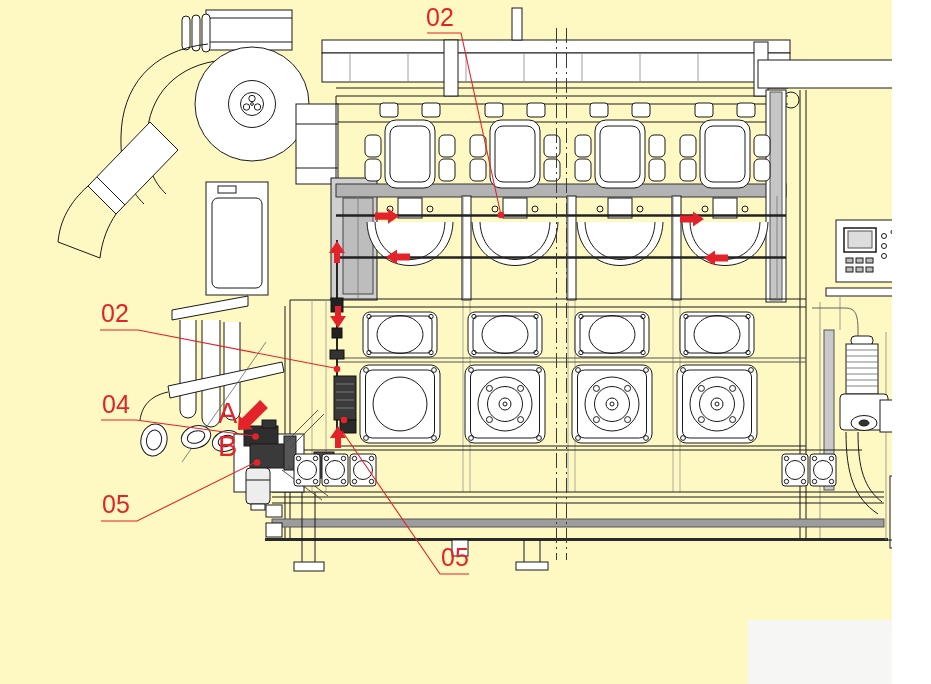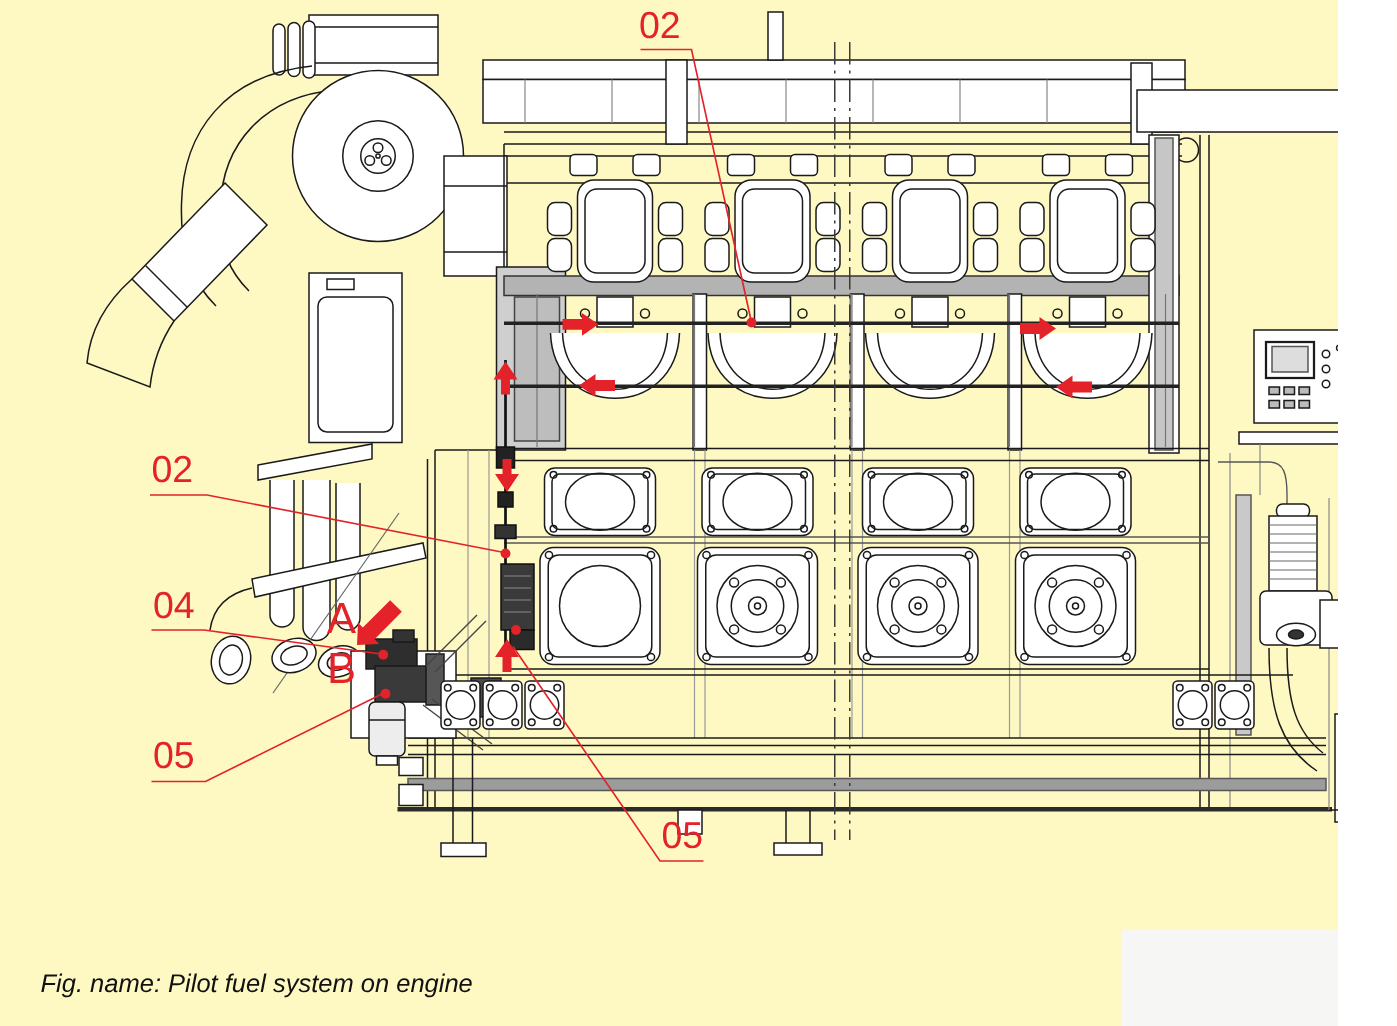--- a/index.html
+++ b/index.html
@@ -295,14 +295,13 @@
   </svg>
 
   <div class="lbl" style="left:426px;top:5px">02</div>
   <div class="lbl" style="left:101px;top:301px">02</div>
   <div class="lbl" style="left:102px;top:392px">04</div>
   <div class="lbl" style="left:102px;top:492px">05</div>
   <div class="lbl" style="left:441px;top:545px">05</div>
   <div class="lbl big" style="left:218px;top:399px">A</div>
   <div class="lbl big" style="left:218px;top:432px">B</div>
 
-  <div class="caption">Fig. name: Pilot fuel system on engine</div>
 </div>
 
 </body></html>

